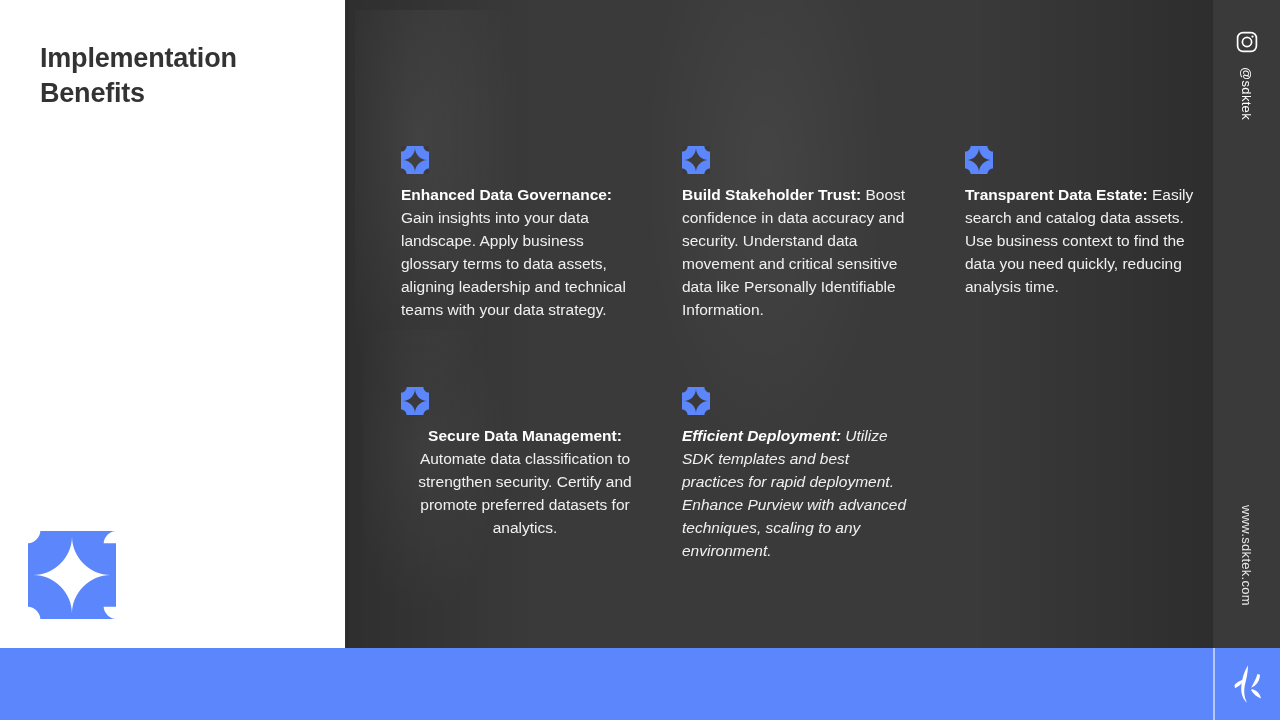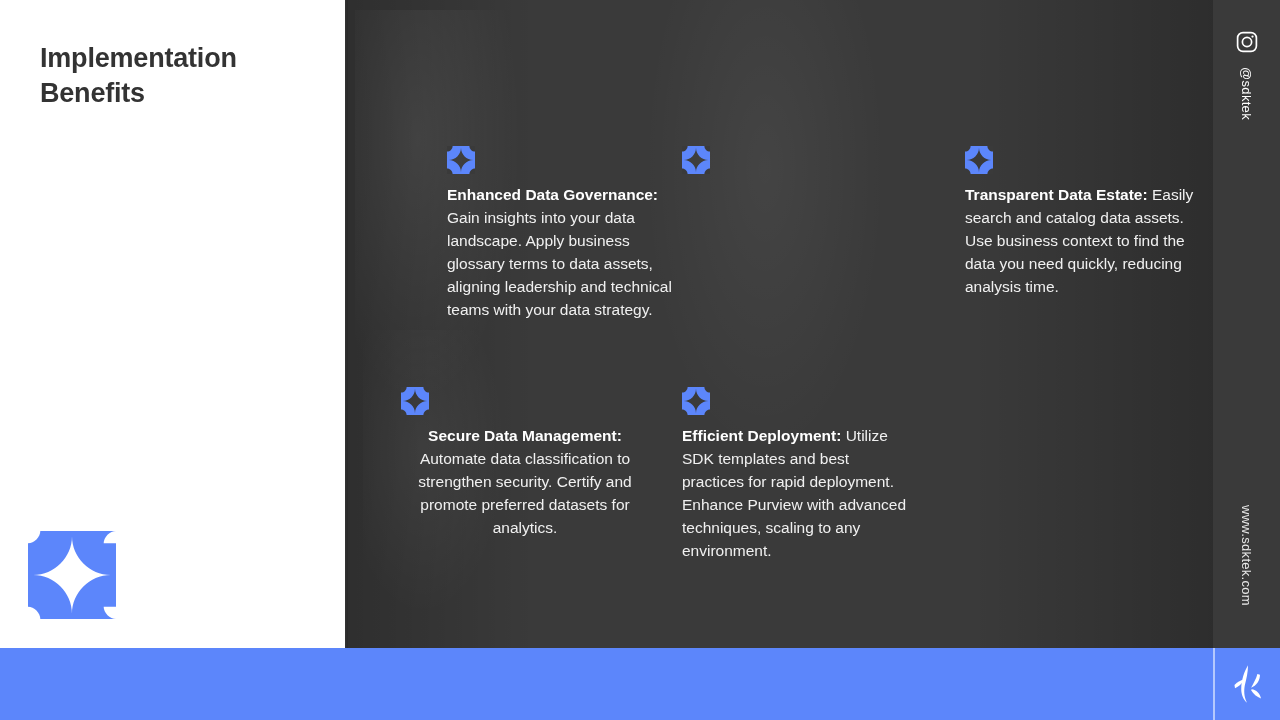--- a/index.html
+++ b/index.html
@@ -123,21 +123,21 @@
 
   <div class="dark-panel">
     <div class="texture"></div>
     <div class="glow-a"></div>
     <div class="glow-b"></div>
     <div class="glow-c"></div>
     <div class="vignette"></div>
 
     <div class="benefits">
 
-      <div class="benefit" style="left:56px; top:146px; width:240px;margin-left:46px;">
+      <div class="benefit" style="left:56px; top:146px; width:240px;">
         <span class="b-icon">
           <svg viewBox="0 0 100 100" width="28" height="28" aria-hidden="true">
             <path d="M0,0 H100 V100 H0 Z
                      M50,6 C50,30 70,50 94,50 C70,50 50,70 50,94 C50,70 30,50 6,50 C30,50 50,30 50,6 Z" fill="#5c86fb" fill-rule="evenodd"></path>
             <path d="M0,0 L0,20 C11,20 20,11 20,0 Z" fill="#3a3a3a"></path>
             <path d="M100,0 L100,20 C89,20 80,11 80,0 Z" fill="#3a3a3a"></path>
             <path d="M0,100 L0,80 C11,80 20,89 20,100 Z" fill="#3a3a3a"></path>
             <path d="M100,100 L100,80 C89,80 80,89 80,100 Z" fill="#3a3a3a"></path>
           </svg>
         </span>
@@ -151,20 +151,24 @@
         <span class="b-icon">
           <svg viewBox="0 0 100 100" width="28" height="28" aria-hidden="true">
             <path d="M0,0 H100 V100 H0 Z
                      M50,6 C50,30 70,50 94,50 C70,50 50,70 50,94 C50,70 30,50 6,50 C30,50 50,30 50,6 Z" fill="#5c86fb" fill-rule="evenodd"></path>
             <path d="M0,0 L0,20 C11,20 20,11 20,0 Z" fill="#3a3a3a"></path>
             <path d="M100,0 L100,20 C89,20 80,11 80,0 Z" fill="#3a3a3a"></path>
             <path d="M0,100 L0,80 C11,80 20,89 20,100 Z" fill="#3a3a3a"></path>
             <path d="M100,100 L100,80 C89,80 80,89 80,100 Z" fill="#3a3a3a"></path>
           </svg>
         </span>
+        <div class="b-text">
+          <span class="b-title">Build Stakeholder Trust: </span>
+          <span>Boost confidence in data accuracy and security. Understand data movement and critical sensitive data like Personally Identifiable Information.</span>
+        </div>
       </div>
 
       <div class="benefit" style="left:620px; top:146px; width:240px;">
         <span class="b-icon">
           <svg viewBox="0 0 100 100" width="28" height="28" aria-hidden="true">
             <path d="M0,0 H100 V100 H0 Z
                      M50,6 C50,30 70,50 94,50 C70,50 50,70 50,94 C50,70 30,50 6,50 C30,50 50,30 50,6 Z" fill="#5c86fb" fill-rule="evenodd"></path>
             <path d="M0,0 L0,20 C11,20 20,11 20,0 Z" fill="#3a3a3a"></path>
             <path d="M100,0 L100,20 C89,20 80,11 80,0 Z" fill="#3a3a3a"></path>
             <path d="M0,100 L0,80 C11,80 20,89 20,100 Z" fill="#3a3a3a"></path>
@@ -187,21 +191,21 @@
             <path d="M0,100 L0,80 C11,80 20,89 20,100 Z" fill="#3a3a3a"></path>
             <path d="M100,100 L100,80 C89,80 80,89 80,100 Z" fill="#3a3a3a"></path>
           </svg>
         </span>
         <div class="b-text">
           <span class="b-title">Secure Data Management: </span>
           <span>Automate data classification to strengthen security. Certify and promote preferred datasets for analytics.</span>
         </div>
       </div>
 
-      <div class="benefit" style="left:337px; top:387px; width:232px;">
+      <div class="benefit" style="left:337px; top:387px; width:232px;font-style:italic;">
         <span class="b-icon">
           <svg viewBox="0 0 100 100" width="28" height="28" aria-hidden="true">
             <path d="M0,0 H100 V100 H0 Z
                      M50,6 C50,30 70,50 94,50 C70,50 50,70 50,94 C50,70 30,50 6,50 C30,50 50,30 50,6 Z" fill="#5c86fb" fill-rule="evenodd"></path>
             <path d="M0,0 L0,20 C11,20 20,11 20,0 Z" fill="#3a3a3a"></path>
             <path d="M100,0 L100,20 C89,20 80,11 80,0 Z" fill="#3a3a3a"></path>
             <path d="M0,100 L0,80 C11,80 20,89 20,100 Z" fill="#3a3a3a"></path>
             <path d="M100,100 L100,80 C89,80 80,89 80,100 Z" fill="#3a3a3a"></path>
           </svg>
         </span>

